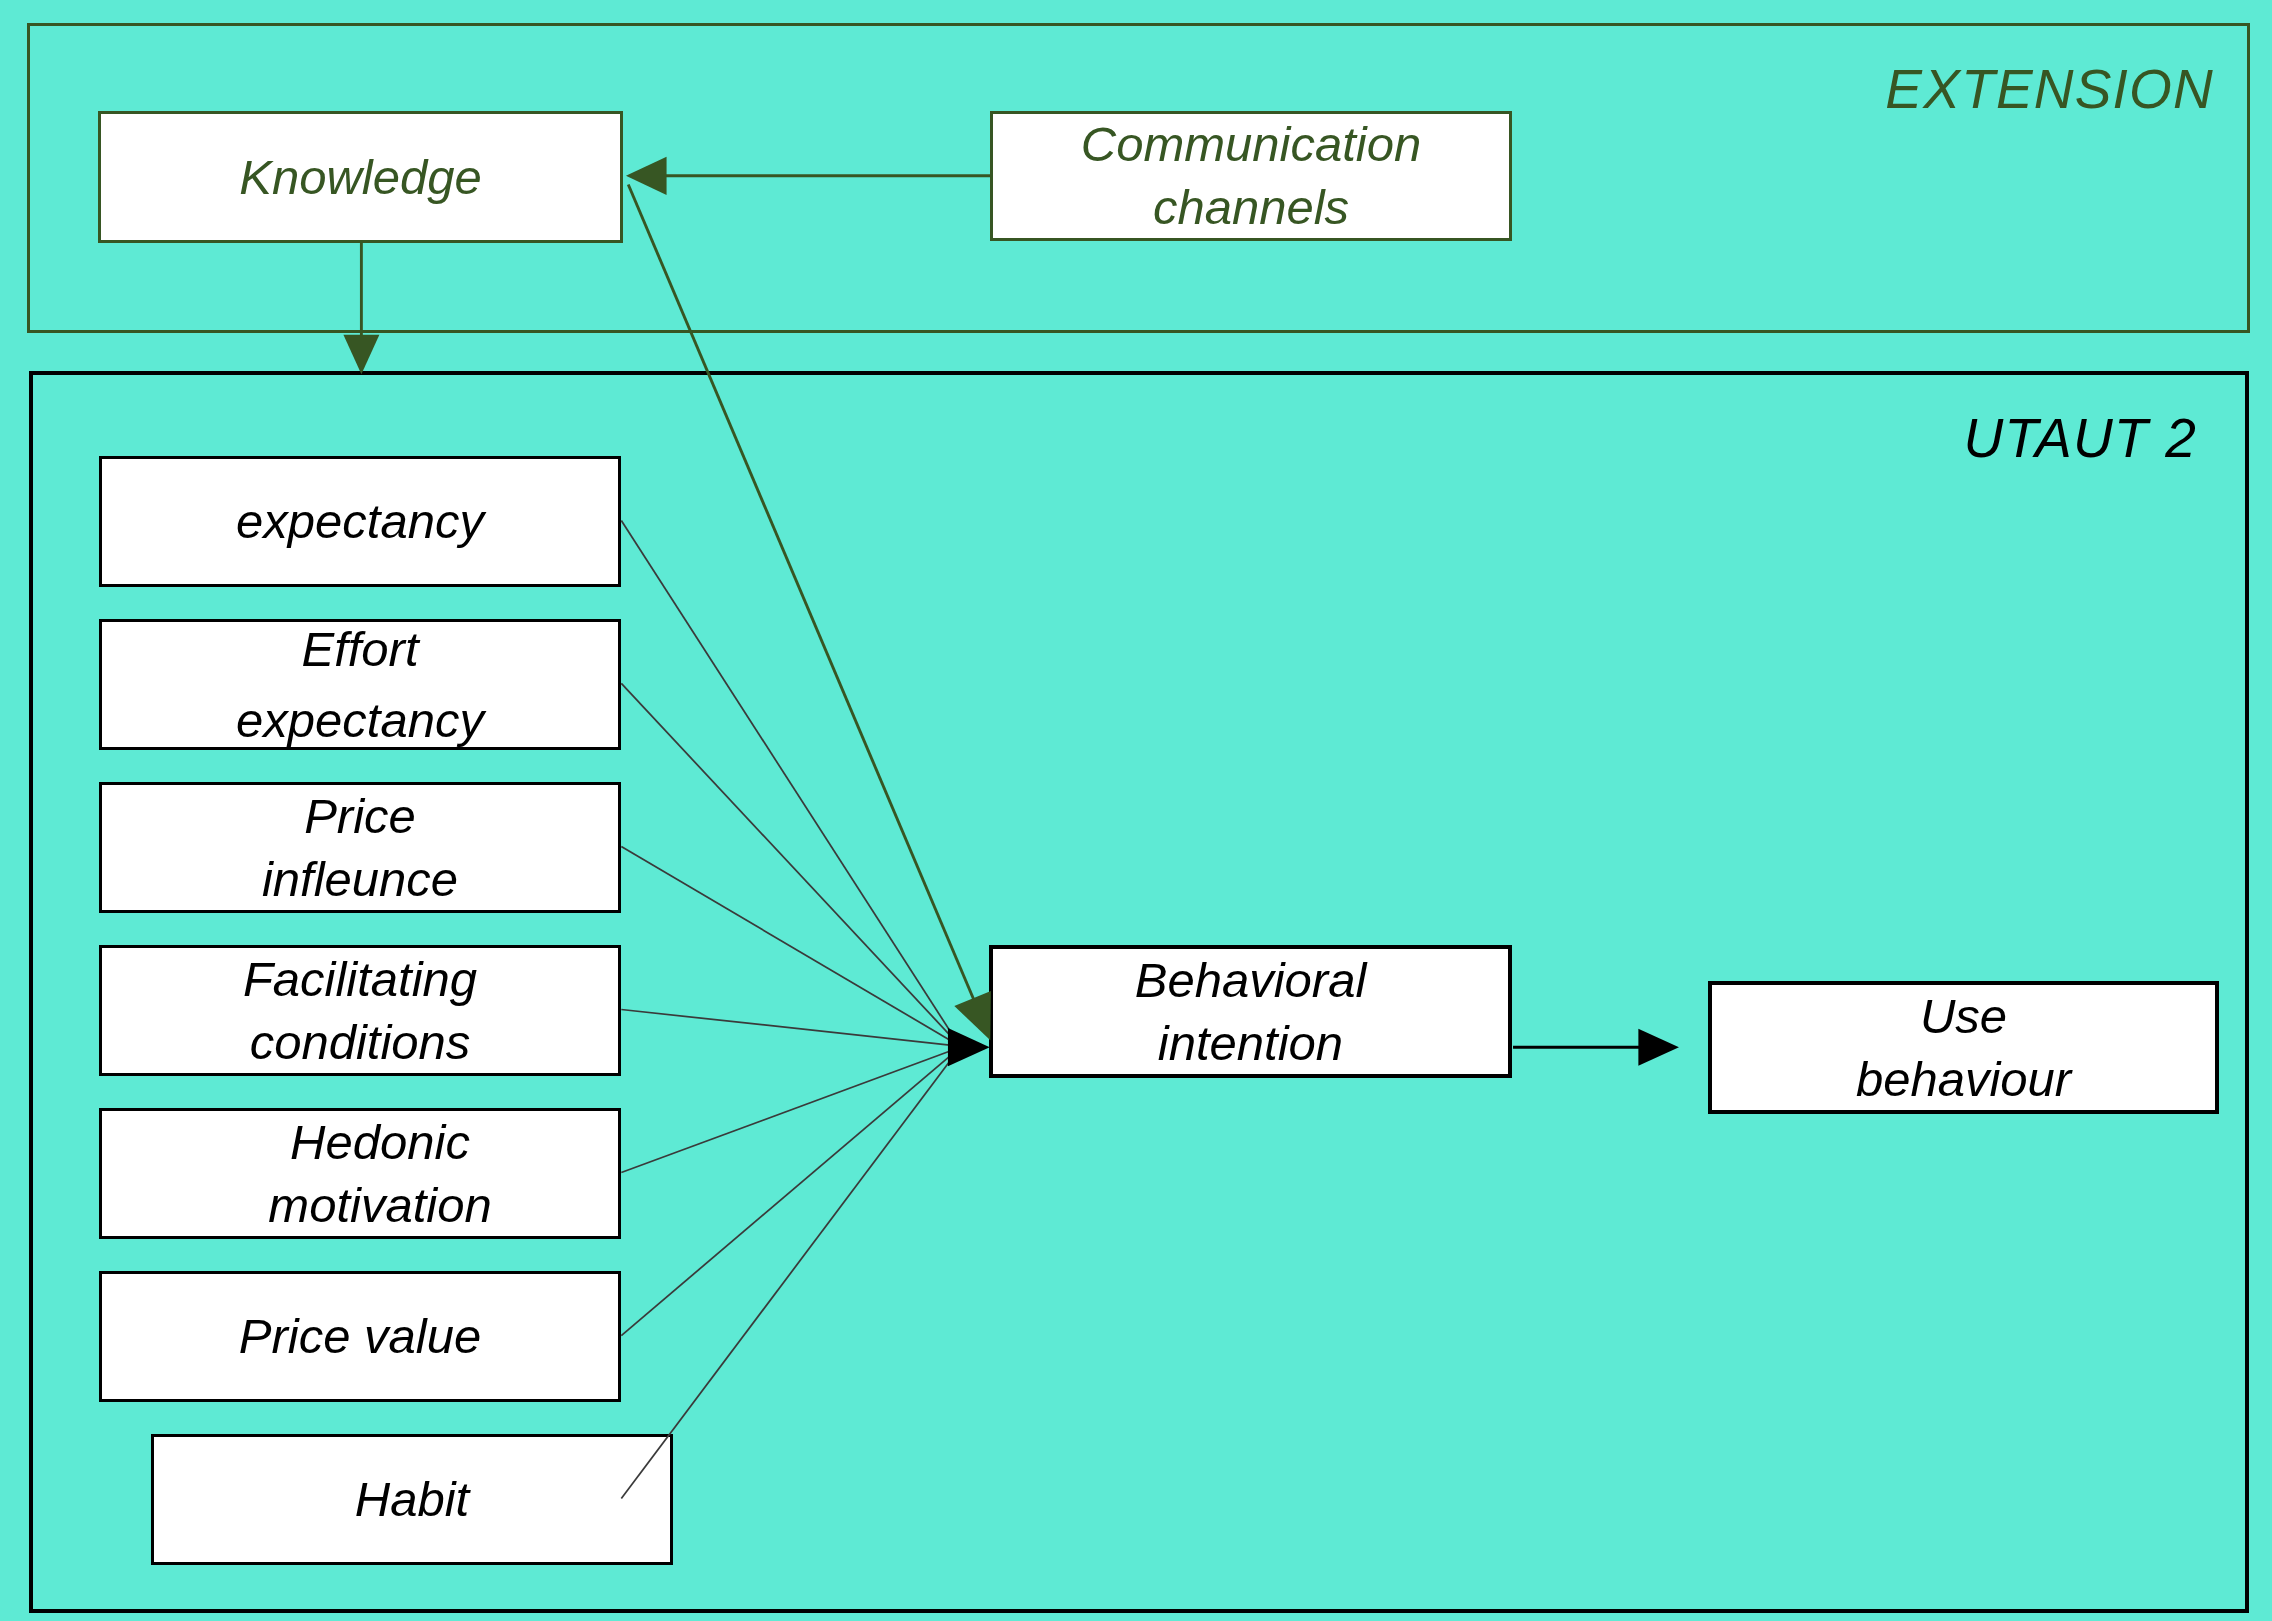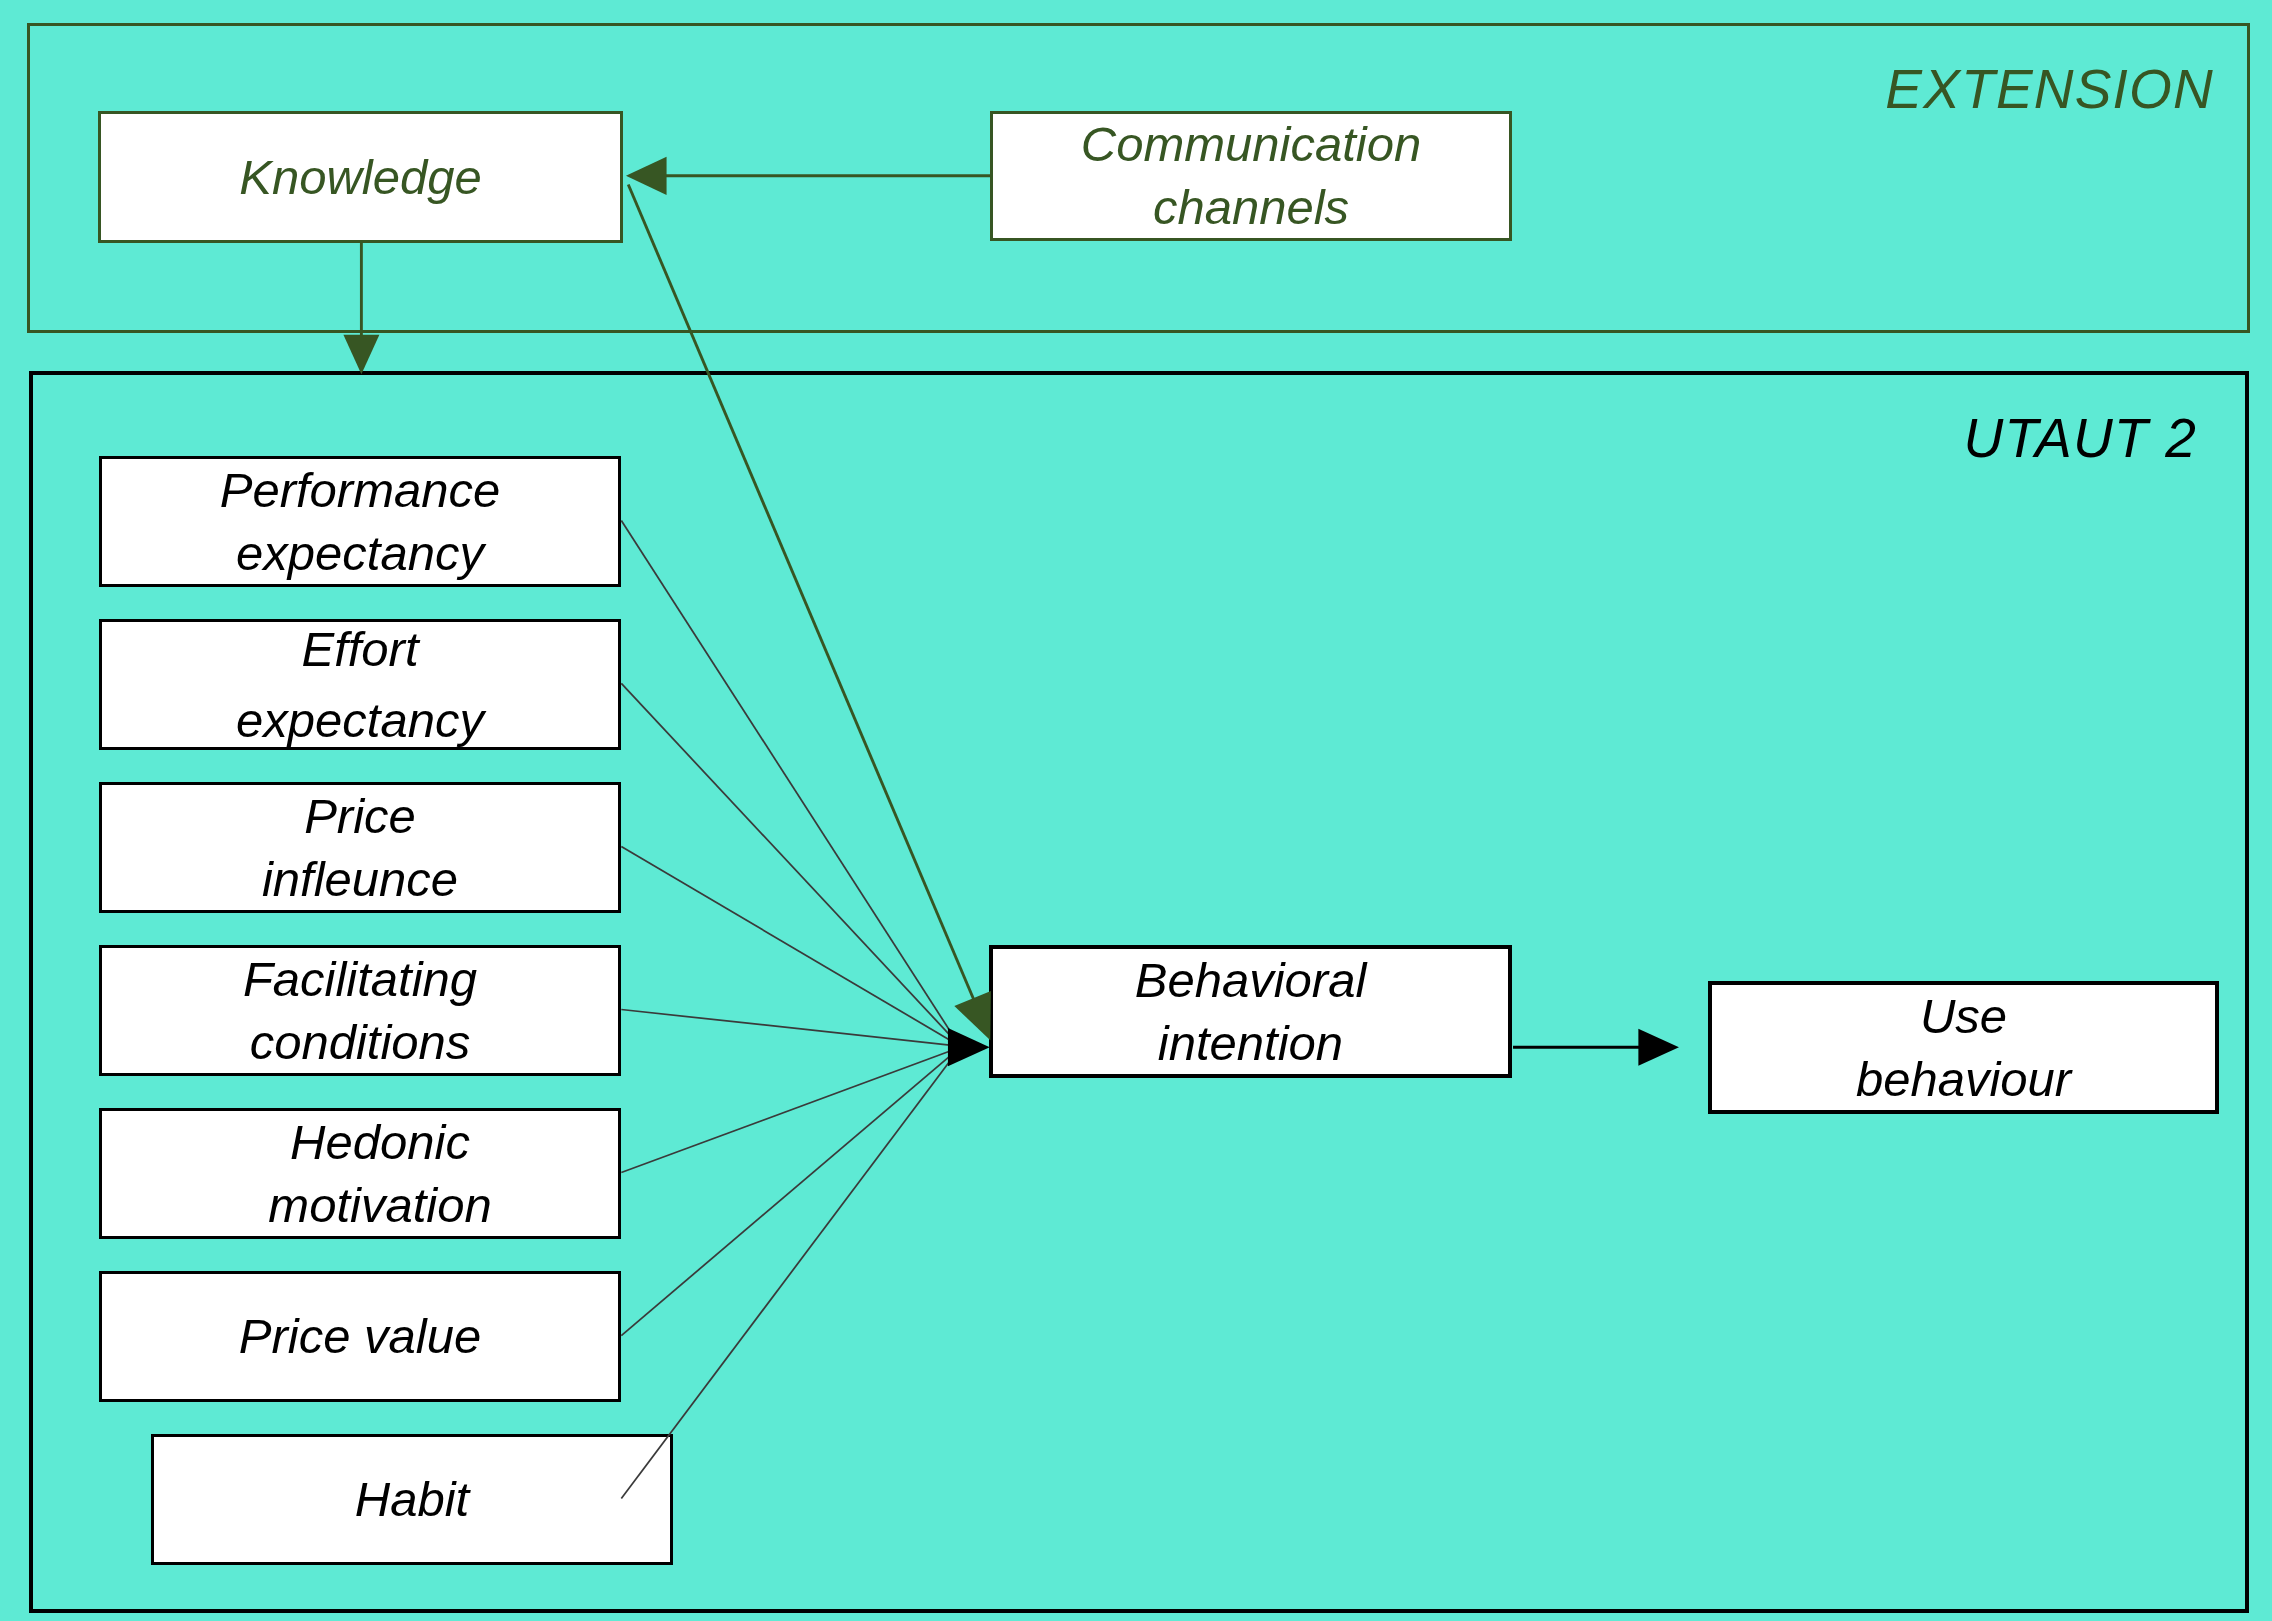--- a/index.html
+++ b/index.html
@@ -55,21 +55,20 @@
 
   <div class="node green-node" id="communication-channels">
     <span>Communication</span>
     <span>channels</span>
   </div>
 
   <div class="frame" id="utaut-frame"></div>
   <div class="section-label" id="utaut-label">UTAUT 2</div>
 
   <div class="node black-node" id="performance-expectancy">
-    <span>Performance</span>
     <span>expectancy</span>
   </div>
 
   <div class="node black-node" id="effort-expectancy">
     <span>Effort</span>
     <span>expectancy</span>
   </div>
 
   <div class="node black-node" id="social-influence">
     <span>Price</span>

